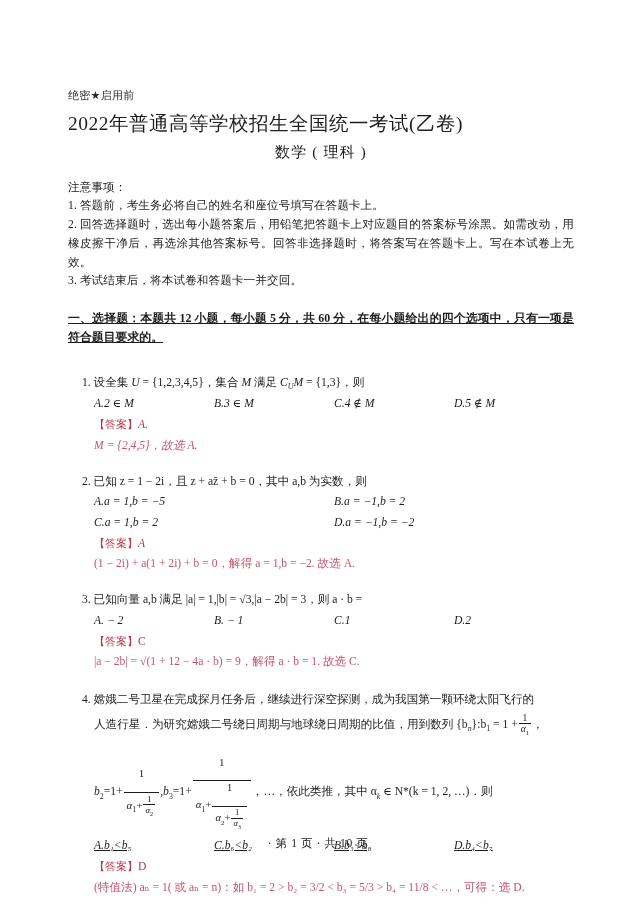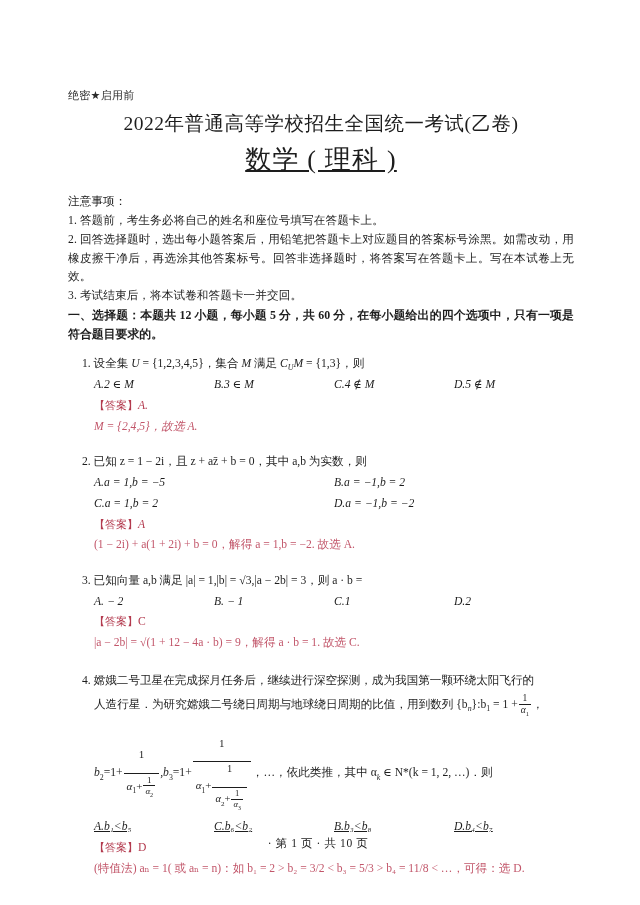--- a/index.html
+++ b/index.html
@@ -32,58 +32,58 @@
 
   
   .secret-line {
     font-size: 11px;
     letter-spacing: .3px;
     color: #2b2b2b;
     margin: 0 0 7px 0;
     font-family: "Liberation Sans", "DejaVu Sans", sans-serif;
   }
   .title-main {
-    text-align: center;
     font-size: 19.5px;
     letter-spacing: .5px;
     margin: 0;
     line-height: 1.45;
     white-space: nowrap;
   }
   .title-sub {
     text-align: center;
-    font-size: 26px;
+    font-size: 15px;
     letter-spacing: 1.2px;
     margin: 4px 0 0 0;
     line-height: 1.35;
-    text-decoration: underline;
   }
 
   
   .notices {
     margin-top: 16px;
     font-size: 11.6px;
     line-height: 1.62;
     letter-spacing: .1px;
     text-align: justify;
   }
   .notices p { margin: 0; }
 
   
   .section-head {
+    margin-top: 18px;
     font-size: 11.9px;
     line-height: 1.62;
     font-weight: bold;
     text-align: justify;
+    text-decoration: underline;
   }
   .section-head .lead { font-weight: bold; }
 
   
   .q {
-    margin-top: 9px;
+    margin-top: 25px;
     font-size: 11.6px;
     line-height: 1.7;
   }
   .q-stem {
     padding-left: 14px;
     text-indent: -0px;
     text-align: justify;
   }
   .q-indent { padding-left: 26px; text-align: justify; }
 

